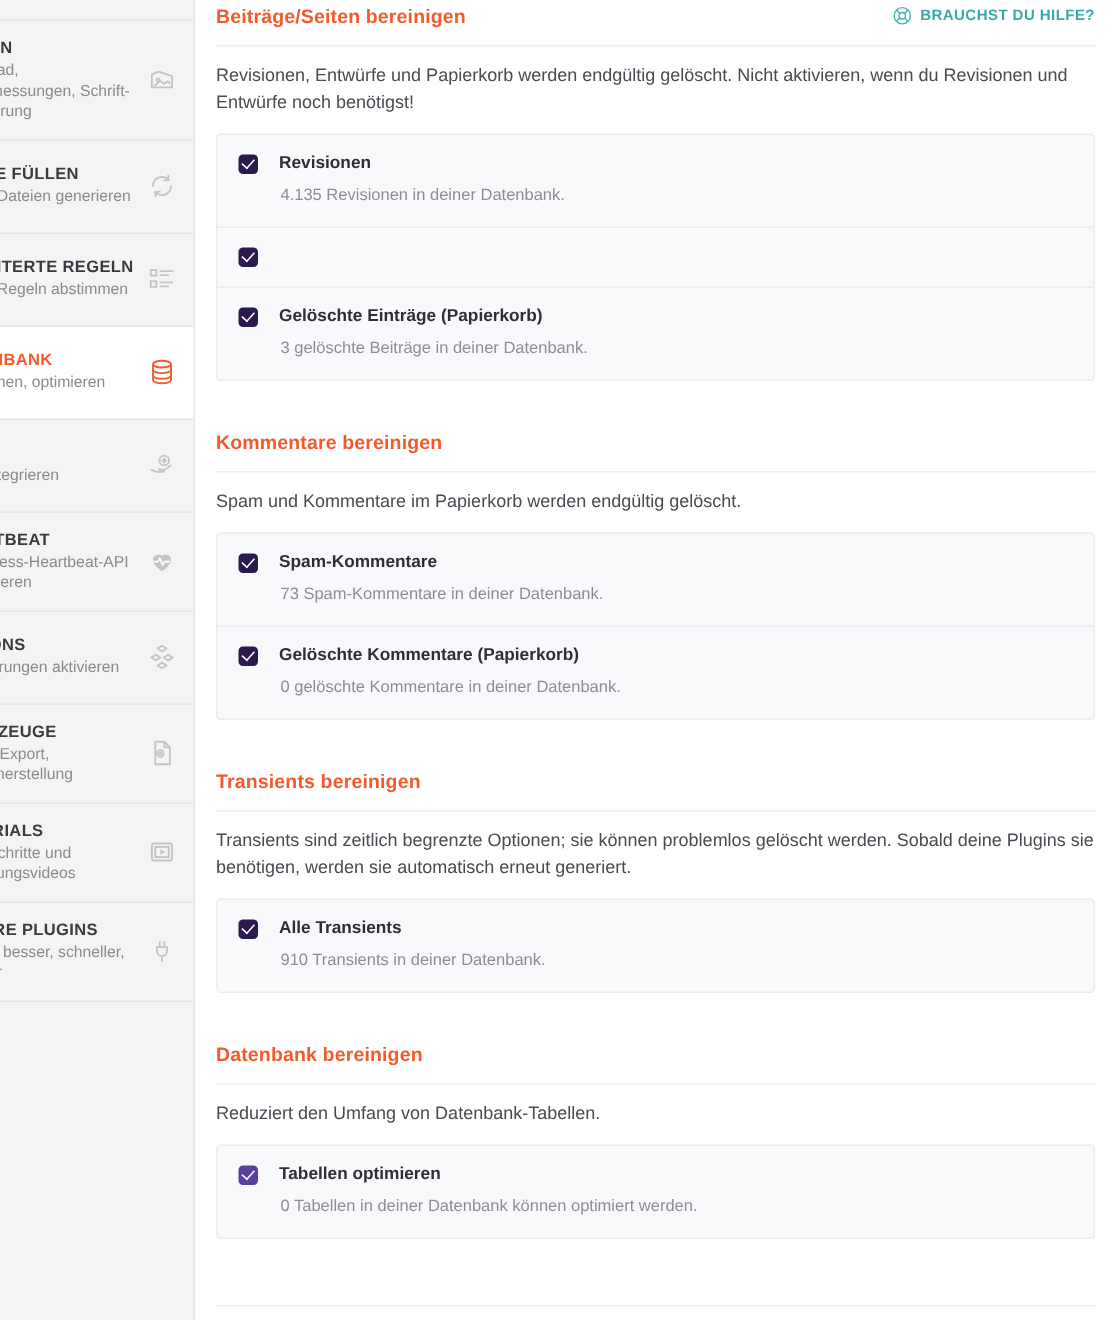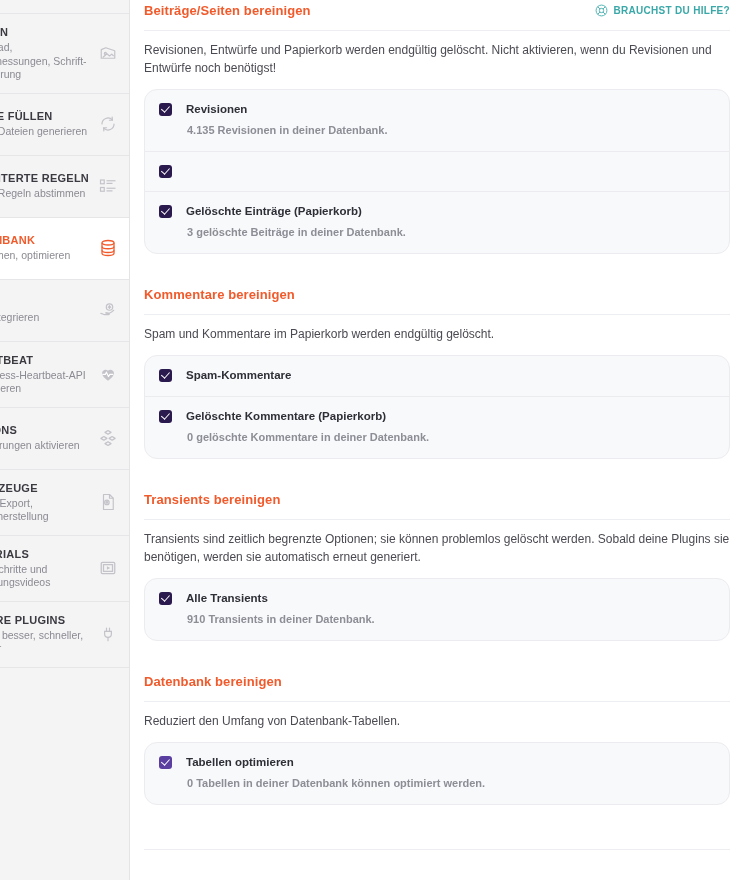--- a/index.html
+++ b/index.html
@@ -76,21 +76,21 @@
   .help-icon { display: flex; color: #4fb3b3; }
 
   .sec-desc {
     font-size: 12px; color: #4a4a52; line-height: 18px;
     padding: 10px 0 12px 0;
   }
 
   .panel {
     background: #f8f9fb;
     border: 1px solid #ececf0;
-    border-radius: 13px;
+    border-radius: 3px;
   }
   .row {
     display: flex; align-items: flex-start;
     padding: 12px 14px 13px 14px;
     border-bottom: 1px solid #ececf0;
   }
   .row:last-child { border-bottom: none; }
 
   .cb {
     flex: 0 0 13px; width: 13px; height: 13px; margin-top: 1px; margin-right: 14px;
@@ -105,21 +105,20 @@
     transform: rotate(42deg);
   }
 
   .row-text { flex: 1 1 auto; min-width: 0; }
   .row-label {
     font-size: 11.5px; font-weight: bold; color: #2e2e36; line-height: 15px;
   }
   .row-note {
     font-size: 11px; color: #8d8d96; line-height: 15px; margin-top: 6px;
     padding-left: 1px;
-    font-weight: bold;
   }
   .gap-lg { height: 30px; }
 </style>
 </head>
 <body>
 
 <div class="app">
 
   <nav class="sidebar">
     <div class="side-scroll">
@@ -312,20 +311,21 @@
     <section class="section">
       <div class="sec-head">
         <div class="sec-title">Kommentare bereinigen</div>
       </div>
       <p class="sec-desc">Spam und Kommentare im Papierkorb werden endgültig gelöscht.</p>
       <div class="panel">
         <div class="row">
           <span class="cb checked"></span>
           <div class="row-text">
             <div class="row-label">Spam-Kommentare</div>
+            <div class="row-note">73 Spam-Kommentare in deiner Datenbank.</div>
           </div>
         </div>
         <div class="row">
           <span class="cb checked"></span>
           <div class="row-text">
             <div class="row-label">Gelöschte Kommentare (Papierkorb)</div>
             <div class="row-note">0 gelöschte Kommentare in deiner Datenbank.</div>
           </div>
         </div>
       </div>

